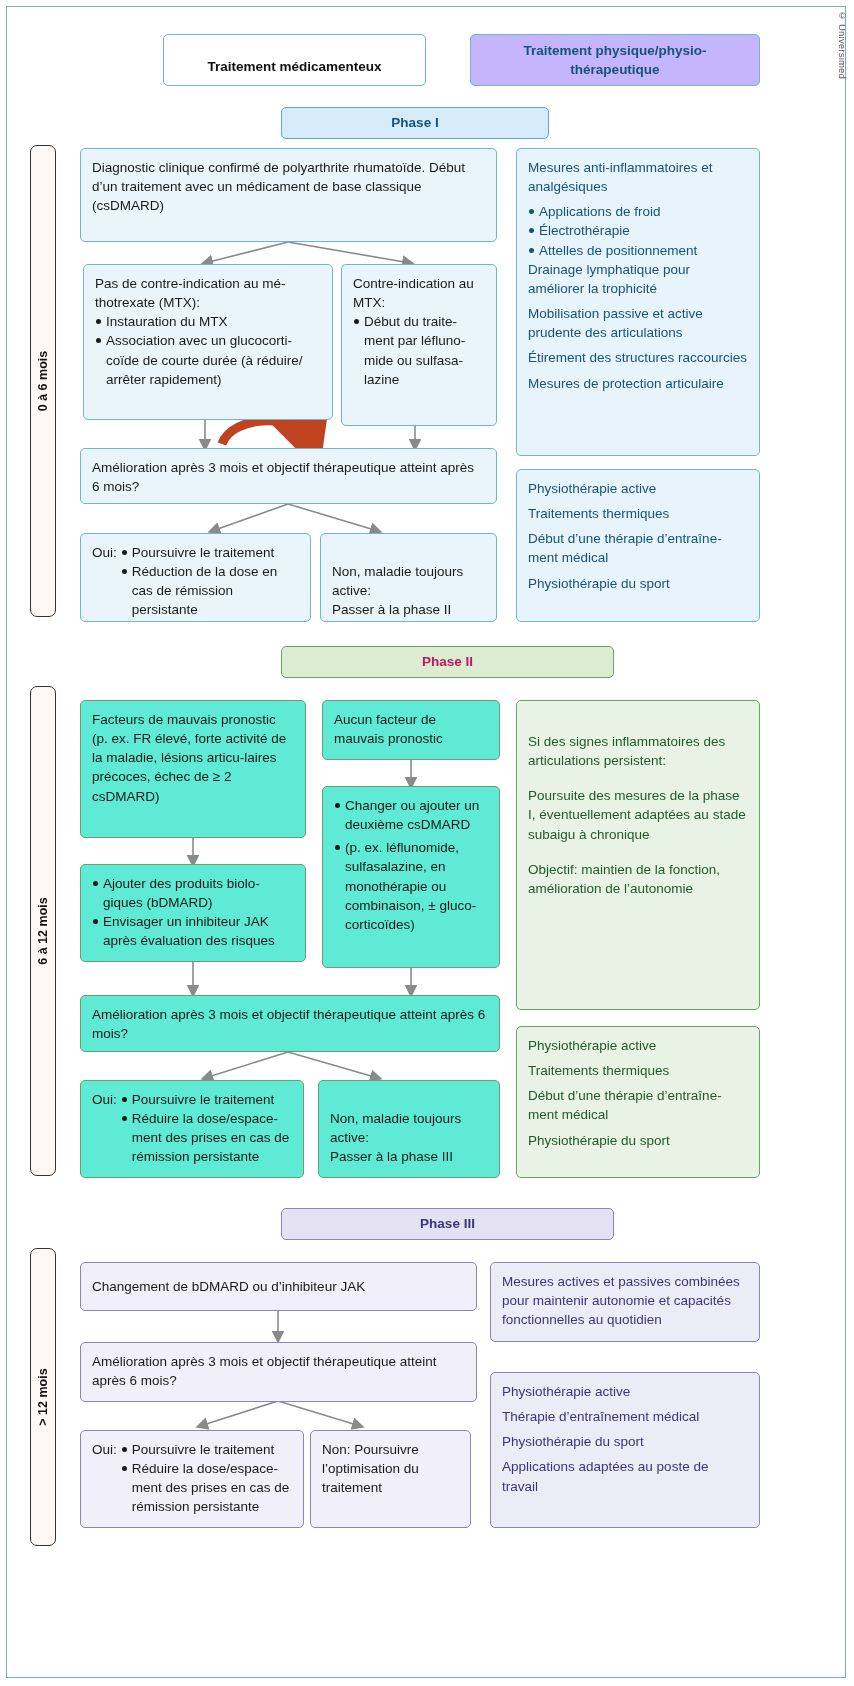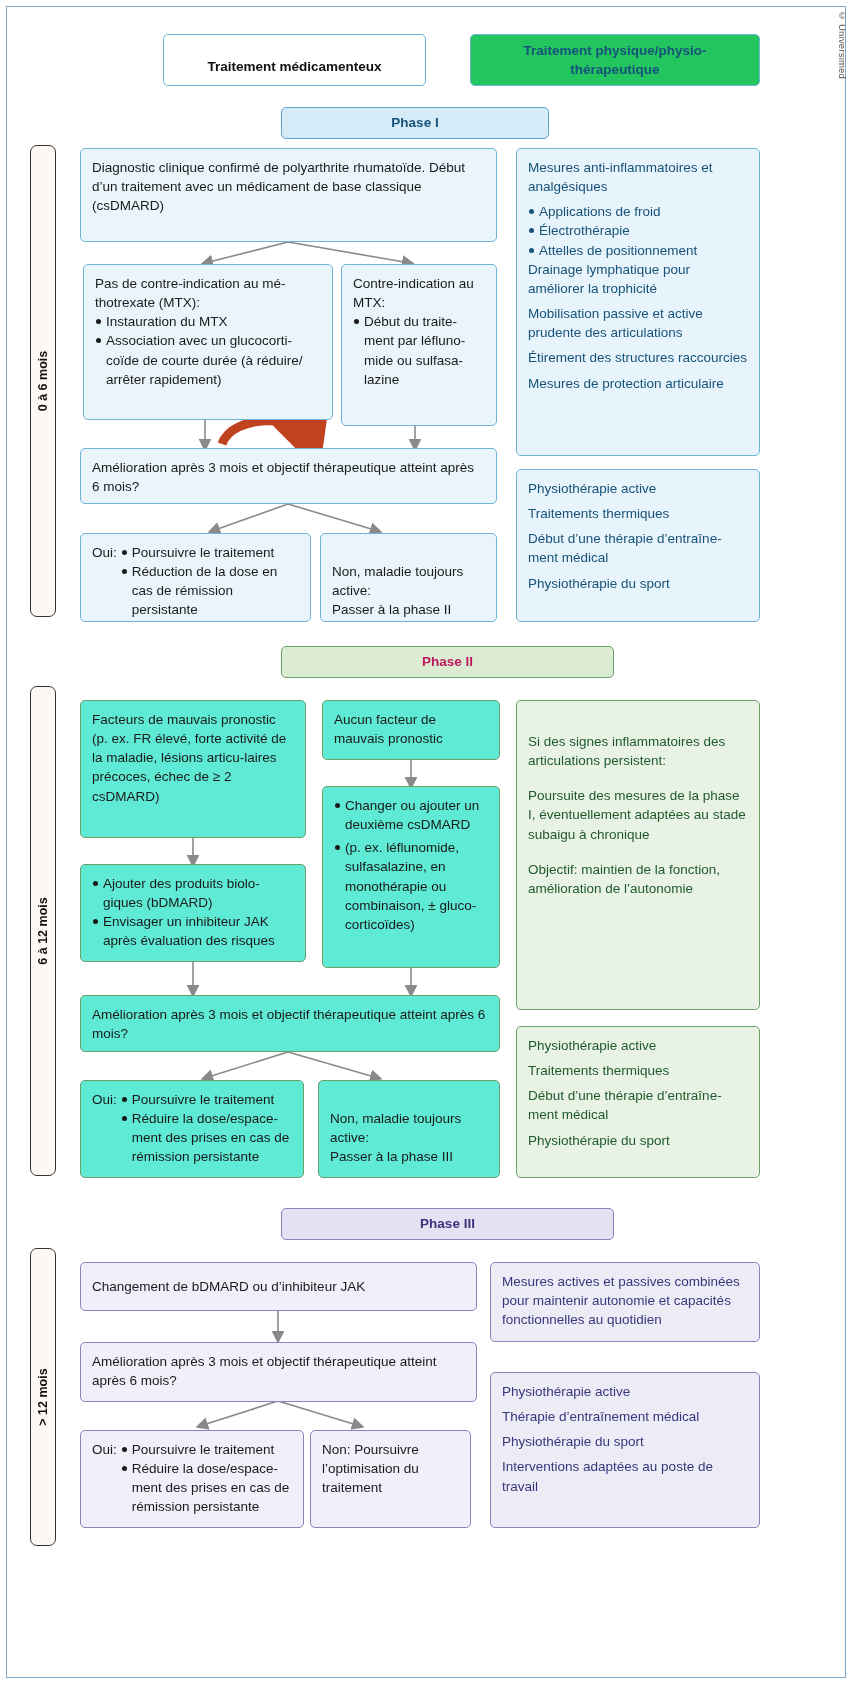--- a/index.html
+++ b/index.html
@@ -34,21 +34,21 @@
   .blue{background:#e8f4fb;border:1px solid #6fb4d8;color:#16527a;}
   .blue-hdr{background:#d5ecf8;border:1px solid #5aa7d0;color:#16527a;font-weight:bold;text-align:center;}
   .blue-plain{background:#eaf5fb;border:1px solid #6fb4d8;color:#1a1a1a;}
   .green{background:#e9f3e5;border:1px solid #6aa06a;color:#1f5a2c;}
   .green-hdr{background:#dbecd3;border:1px solid #6aa06a;color:#be185d;font-weight:bold;text-align:center;}
   .green-plain{background:#5eead4;border:1px solid #6aa06a;color:#1a1a1a;}
   .purple{background:#ececf6;border:1px solid #8a84bd;color:#3b357c;}
   .purple-hdr{background:#e3e1f2;border:1px solid #8a84bd;color:#3b357c;font-weight:bold;text-align:center;}
   .purple-plain{background:#f0effa;border:1px solid #8a84bd;color:#1a1a1a;}
   .white-blue{background:#ffffff;border:1px solid #6fb4d8;color:#111;font-weight:bold;text-align:center;}
-  .white-blue2{background:#22c55e;border:1px solid #6fb4d8;color:#16527a;font-weight:bold;text-align:center;}
+  .white-blue2{background:#c4b5fd;border:1px solid #6fb4d8;color:#16527a;font-weight:bold;text-align:center;}
 
   .title-box{display:flex;align-items:center;justify-content:center;text-align:center;}
   .hdr{display:flex;align-items:center;justify-content:center;}
 
   
   .bracket{
     position:absolute;box-sizing:border-box;
     border:1px solid #333;border-radius:7px;
     background:#fdf8f3;
   }
@@ -285,15 +285,15 @@
 
 <div class="box purple" style="left:490px;top:1262px;width:270px;height:80px;">
   <span>Mesures actives et passives combinées pour maintenir autonomie et capacités fonctionnelles au quotidien</span>
 </div>
 
 <div class="box purple" style="left:490px;top:1372px;width:270px;height:156px;">
   <div class="stack">
     <div>Physiothérapie active</div>
     <div>Thérapie d’entraînement médical</div>
     <div>Physiothérapie du sport</div>
-    <div>Interventions adaptées au poste de travail</div>
+    <div>Applications adaptées au poste de travail</div>
   </div>
 </div>
 
 </body></html>

